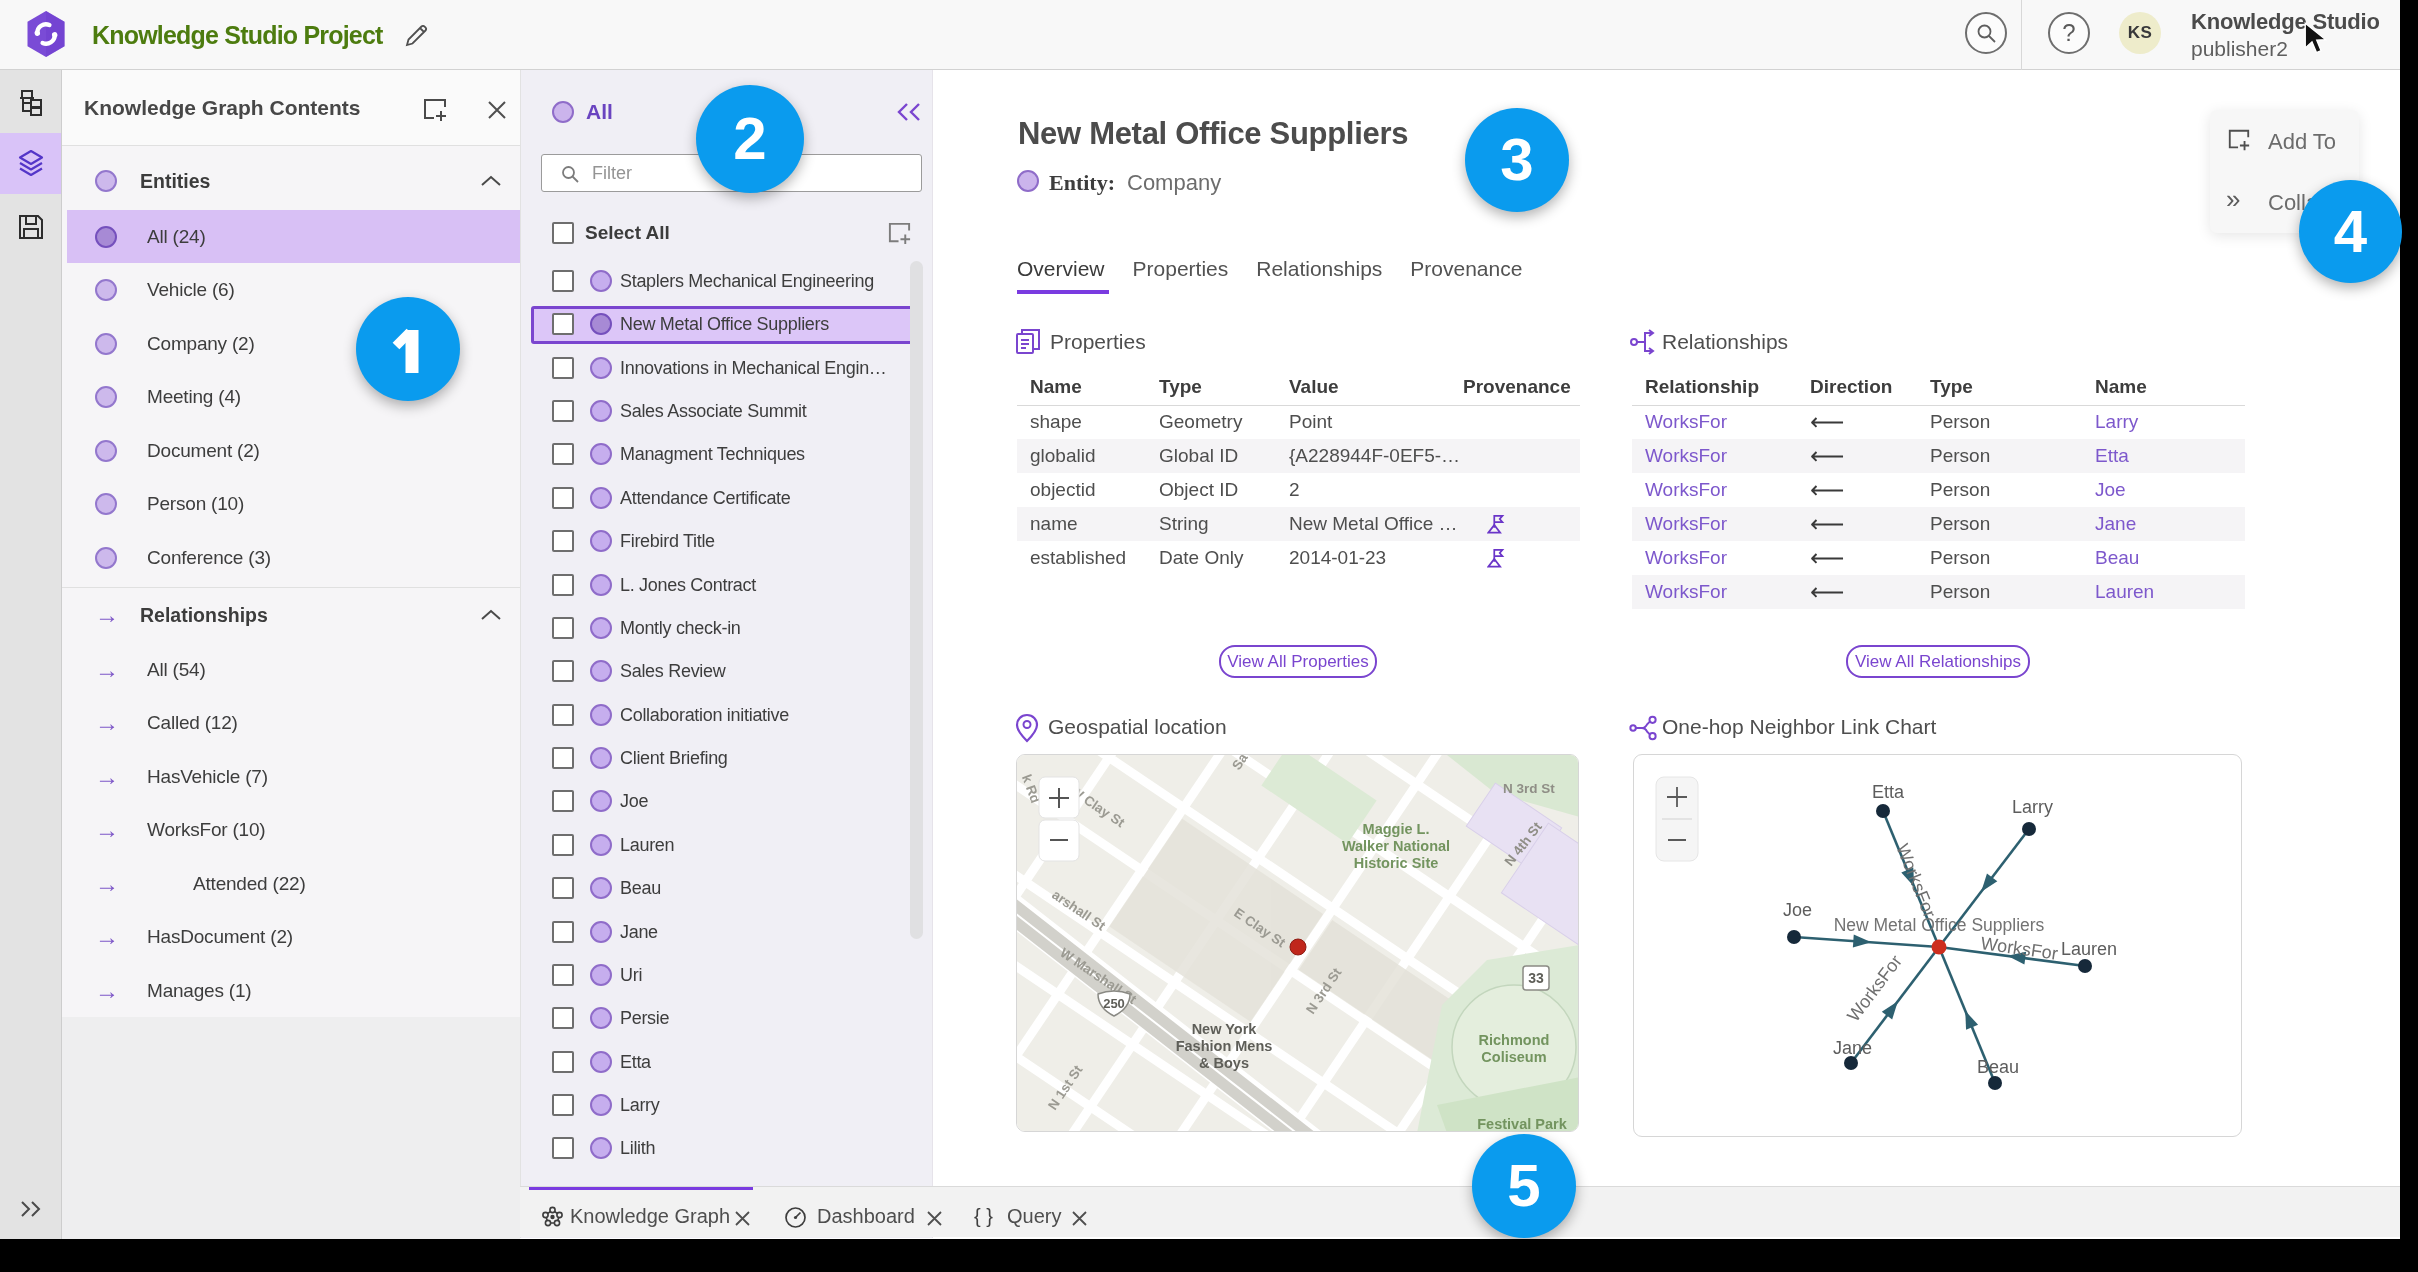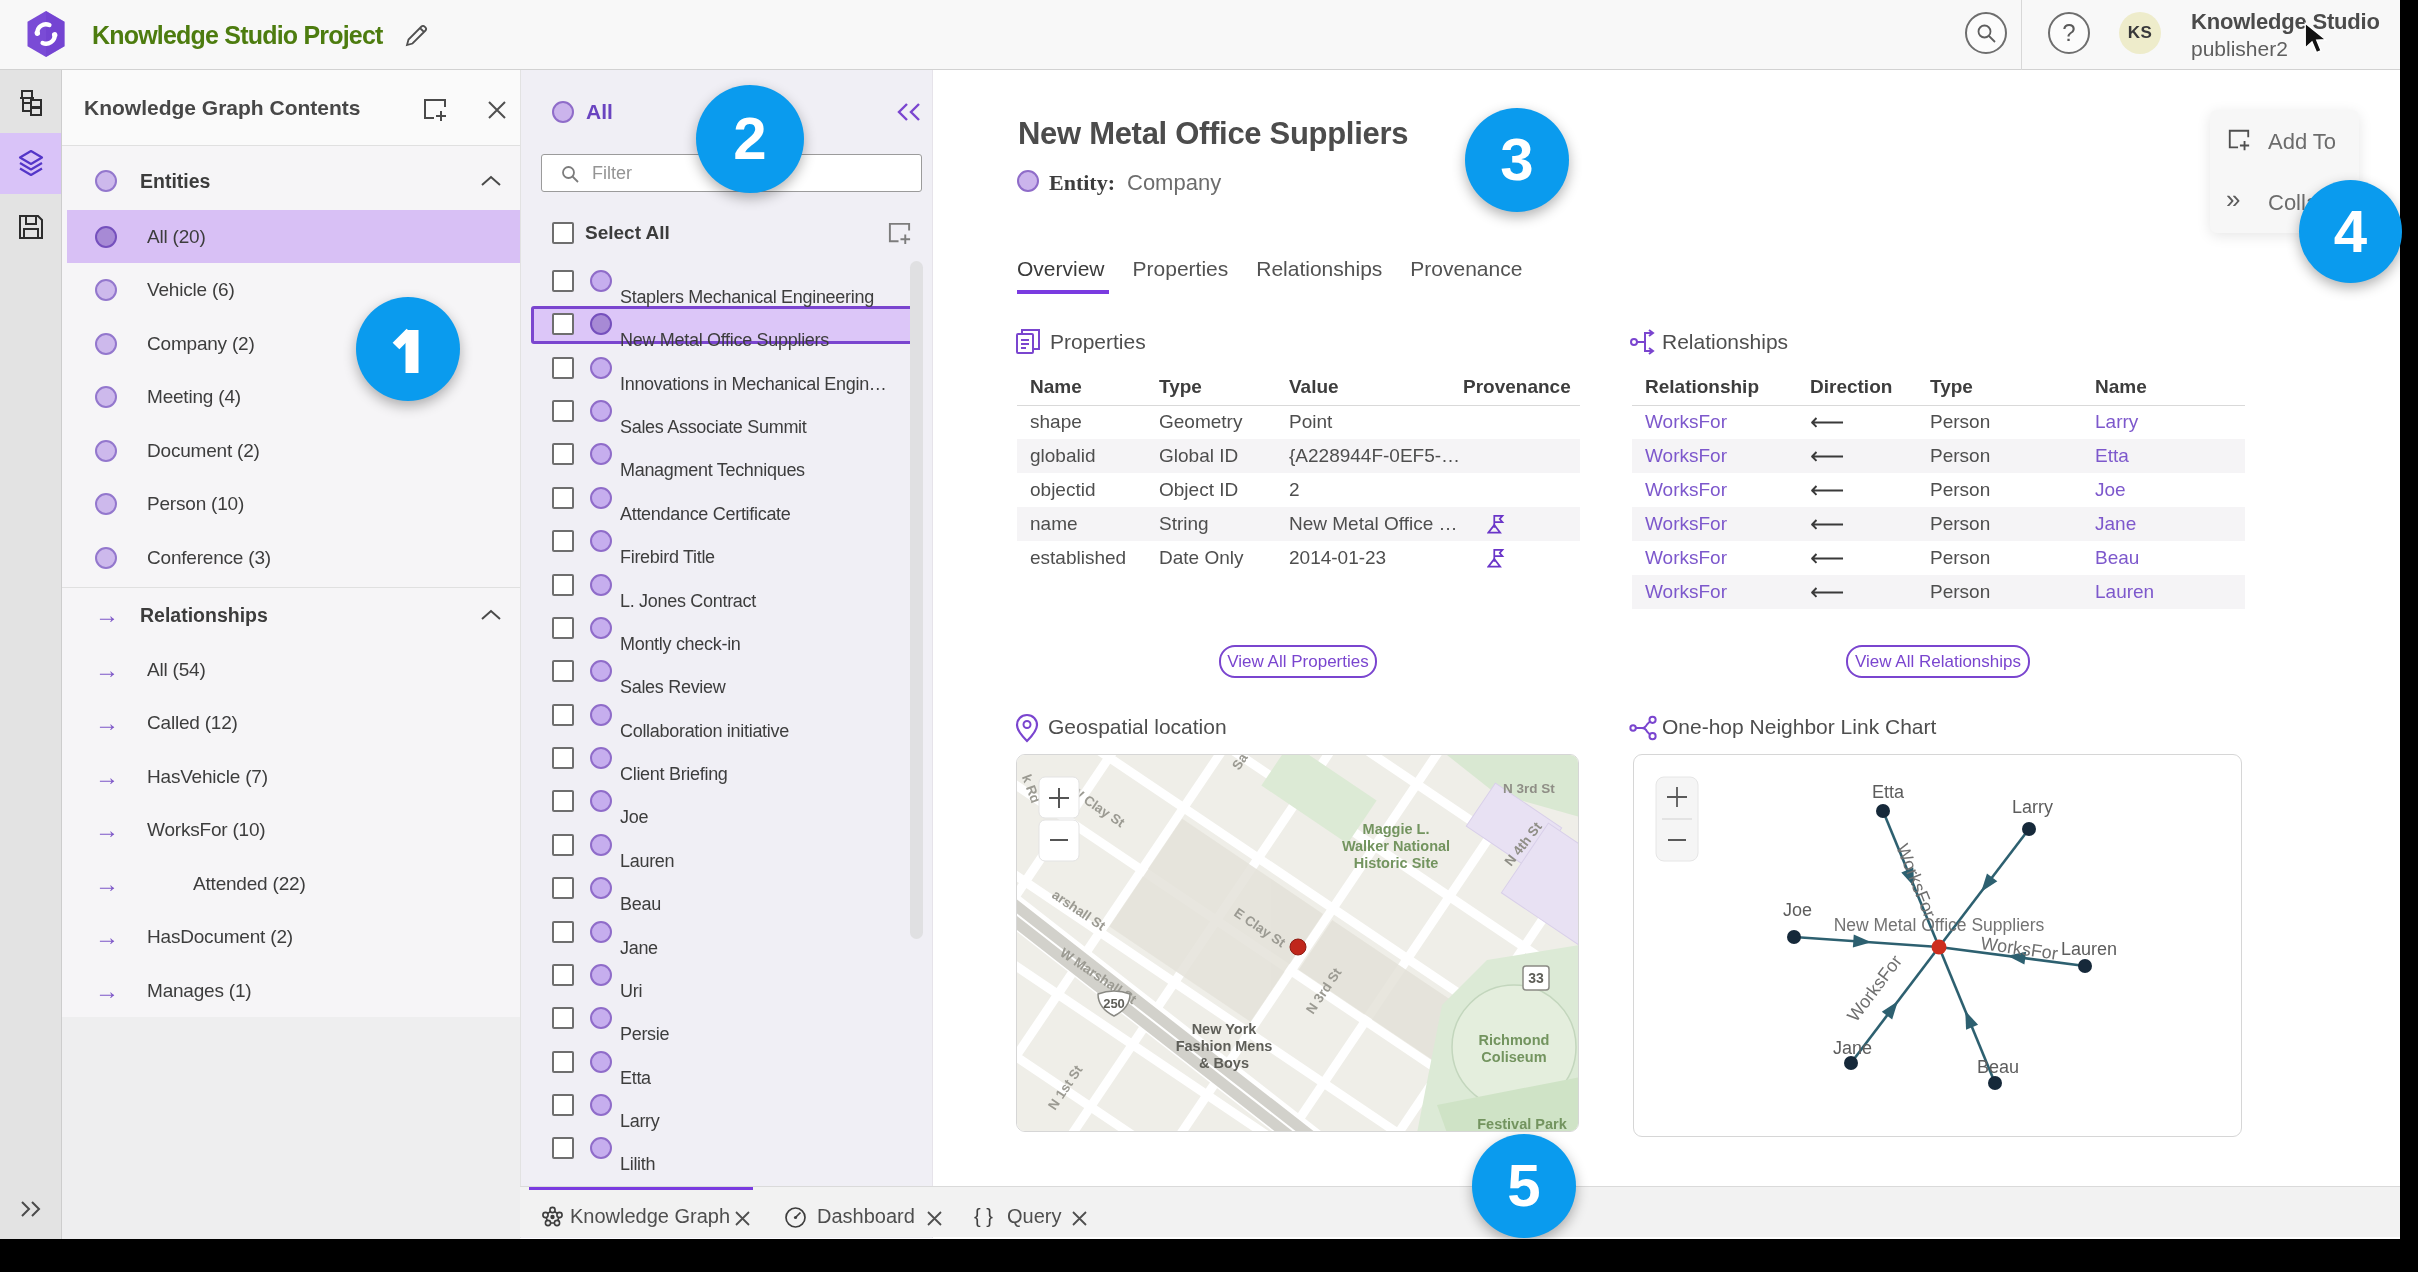--- a/index.html
+++ b/index.html
@@ -34,21 +34,21 @@
 #p2{position:absolute;left:520px;top:70px;width:413px;height:1169px;background:#f0eff5;border-left:1px solid #e2e2e2;border-right:1px solid #e6e3ea;}
 #p2all{position:absolute;left:65px;top:30px;font-size:21px;font-weight:bold;color:#6a44c0;}
 #filter{position:absolute;left:20px;top:84px;width:381px;height:38px;background:#fff;border:1px solid #9b9b9b;border-radius:3px;}
 #filter span{position:absolute;left:50px;top:8px;font-size:18px;color:#949494;}
 .cb{position:absolute;left:31px;top:50%;margin-top:-11px;width:22px;height:22px;background:#fff;border:2px solid #6e6e6e;border-radius:2px;}
 #selall{position:absolute;left:0px;top:141px;width:413px;height:44px;}
 #selall .txt{position:absolute;left:64px;top:50%;transform:translateY(-50%);font-size:19px;font-weight:bold;color:#3c3c3c;}
 .item{position:absolute;left:0;width:413px;height:43px;}
 .item .circ2{position:absolute;left:69px;top:50%;margin-top:-11px;width:22px;height:22px;border-radius:50%;background:#c6aeee;border:2px solid #8f6cc9;}
 .item .circ2.dark{background:#a78ad5;border-color:#7550bd;}
-.item .txt{position:absolute;left:99px;top:50%;transform:translateY(-50%);font-size:18px;letter-spacing:-0.3px;color:#3d3d3d;white-space:nowrap;margin-top:16px;}
+.item .txt{position:absolute;left:99px;top:50%;transform:translateY(-50%);font-size:18px;letter-spacing:-0.3px;color:#3d3d3d;white-space:nowrap;}
 #selitem{position:absolute;left:10px;top:236px;width:385px;height:38px;background:#dcc6f8;border:3px solid #7a45cf;border-radius:3px;}
 #p2scroll{position:absolute;left:389px;top:191px;width:13px;height:678px;background:#e0e0e2;border-radius:7px;}
 
 #main{position:absolute;left:933px;top:70px;width:1467px;height:1117px;background:#fff;}
 #mtitle{position:absolute;left:85px;top:46px;font-size:31px;font-weight:bold;color:#4c4c4c;letter-spacing:-0.3px;}
 #entrow{position:absolute;left:84px;top:100px;width:600px;height:24px;}
 #entrow .circ3{position:absolute;left:0;top:0;width:22px;height:22px;border-radius:50%;background:#cbb4ec;border:2px solid #8f6cc9;}
 #entrow b{position:absolute;left:32px;top:0;font-size:22px;color:#3d3d3d;font-family:Liberation Serif, serif;}
 #entrow span{position:absolute;left:110px;top:0;font-size:22px;color:#6d6d6d;}
 .tabs{position:absolute;left:84px;top:187px;font-size:21px;color:#525252;}
@@ -161,21 +161,21 @@
     <div class="row" style="top:84px;">
       <div class="circ"></div>
         <div class="hdrtxt">Entities</div>
       <svg class="caret" width="22" height="12" viewBox="0 0 22 12">
           <path d="M2 10 L11 2 L20 10" stroke="#4a4a4a" stroke-width="2" fill="none"></path>
         </svg>
     </div>
     <div id="allsel"></div>
     <div class="row" style="top:140px;">
         <div class="circ dark"></div>
-        <div class="rowtxt" style="left:85px;">All (20)</div>
+        <div class="rowtxt" style="left:85px;">All (24)</div>
       </div>
     <div class="row" style="top:193px;">
         <div class="circ"></div>
         <div class="rowtxt" style="left:85px;">Vehicle (6)</div>
       </div>
     <div class="row" style="top:247px;">
         <div class="circ"></div>
         <div class="rowtxt" style="left:85px;">Company (2)</div>
       </div>
     <div class="row" style="top:300px;">

